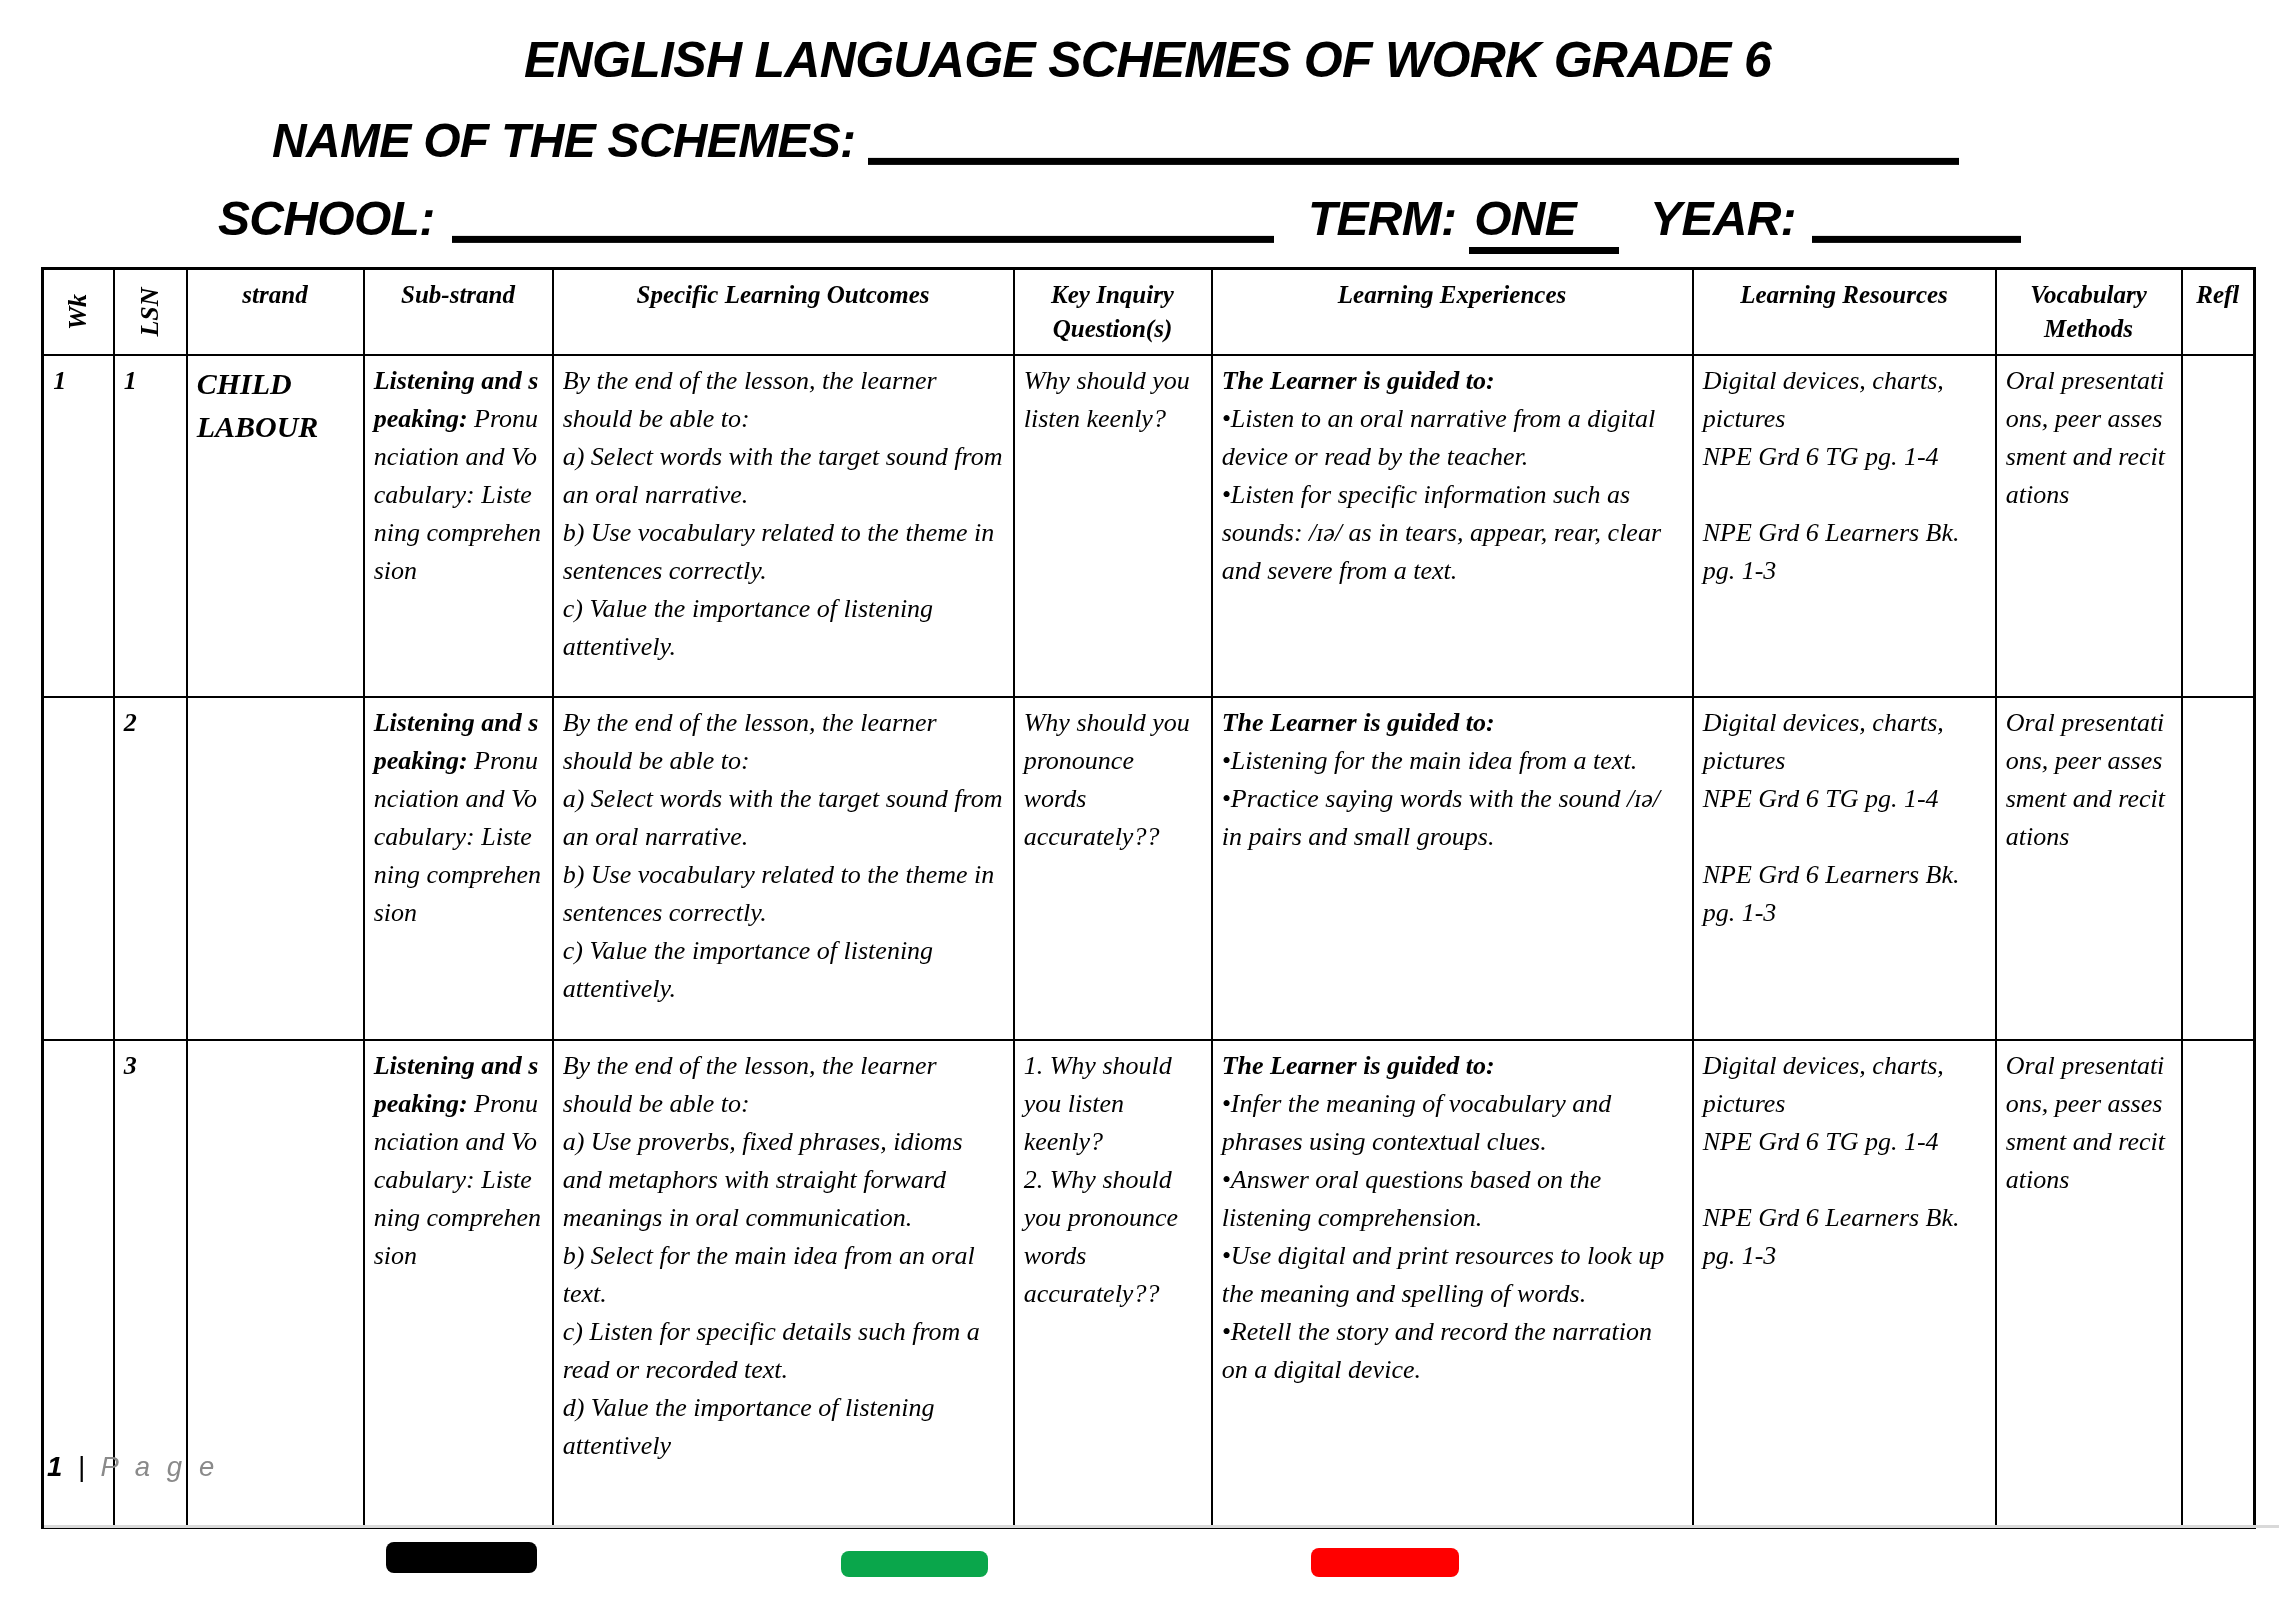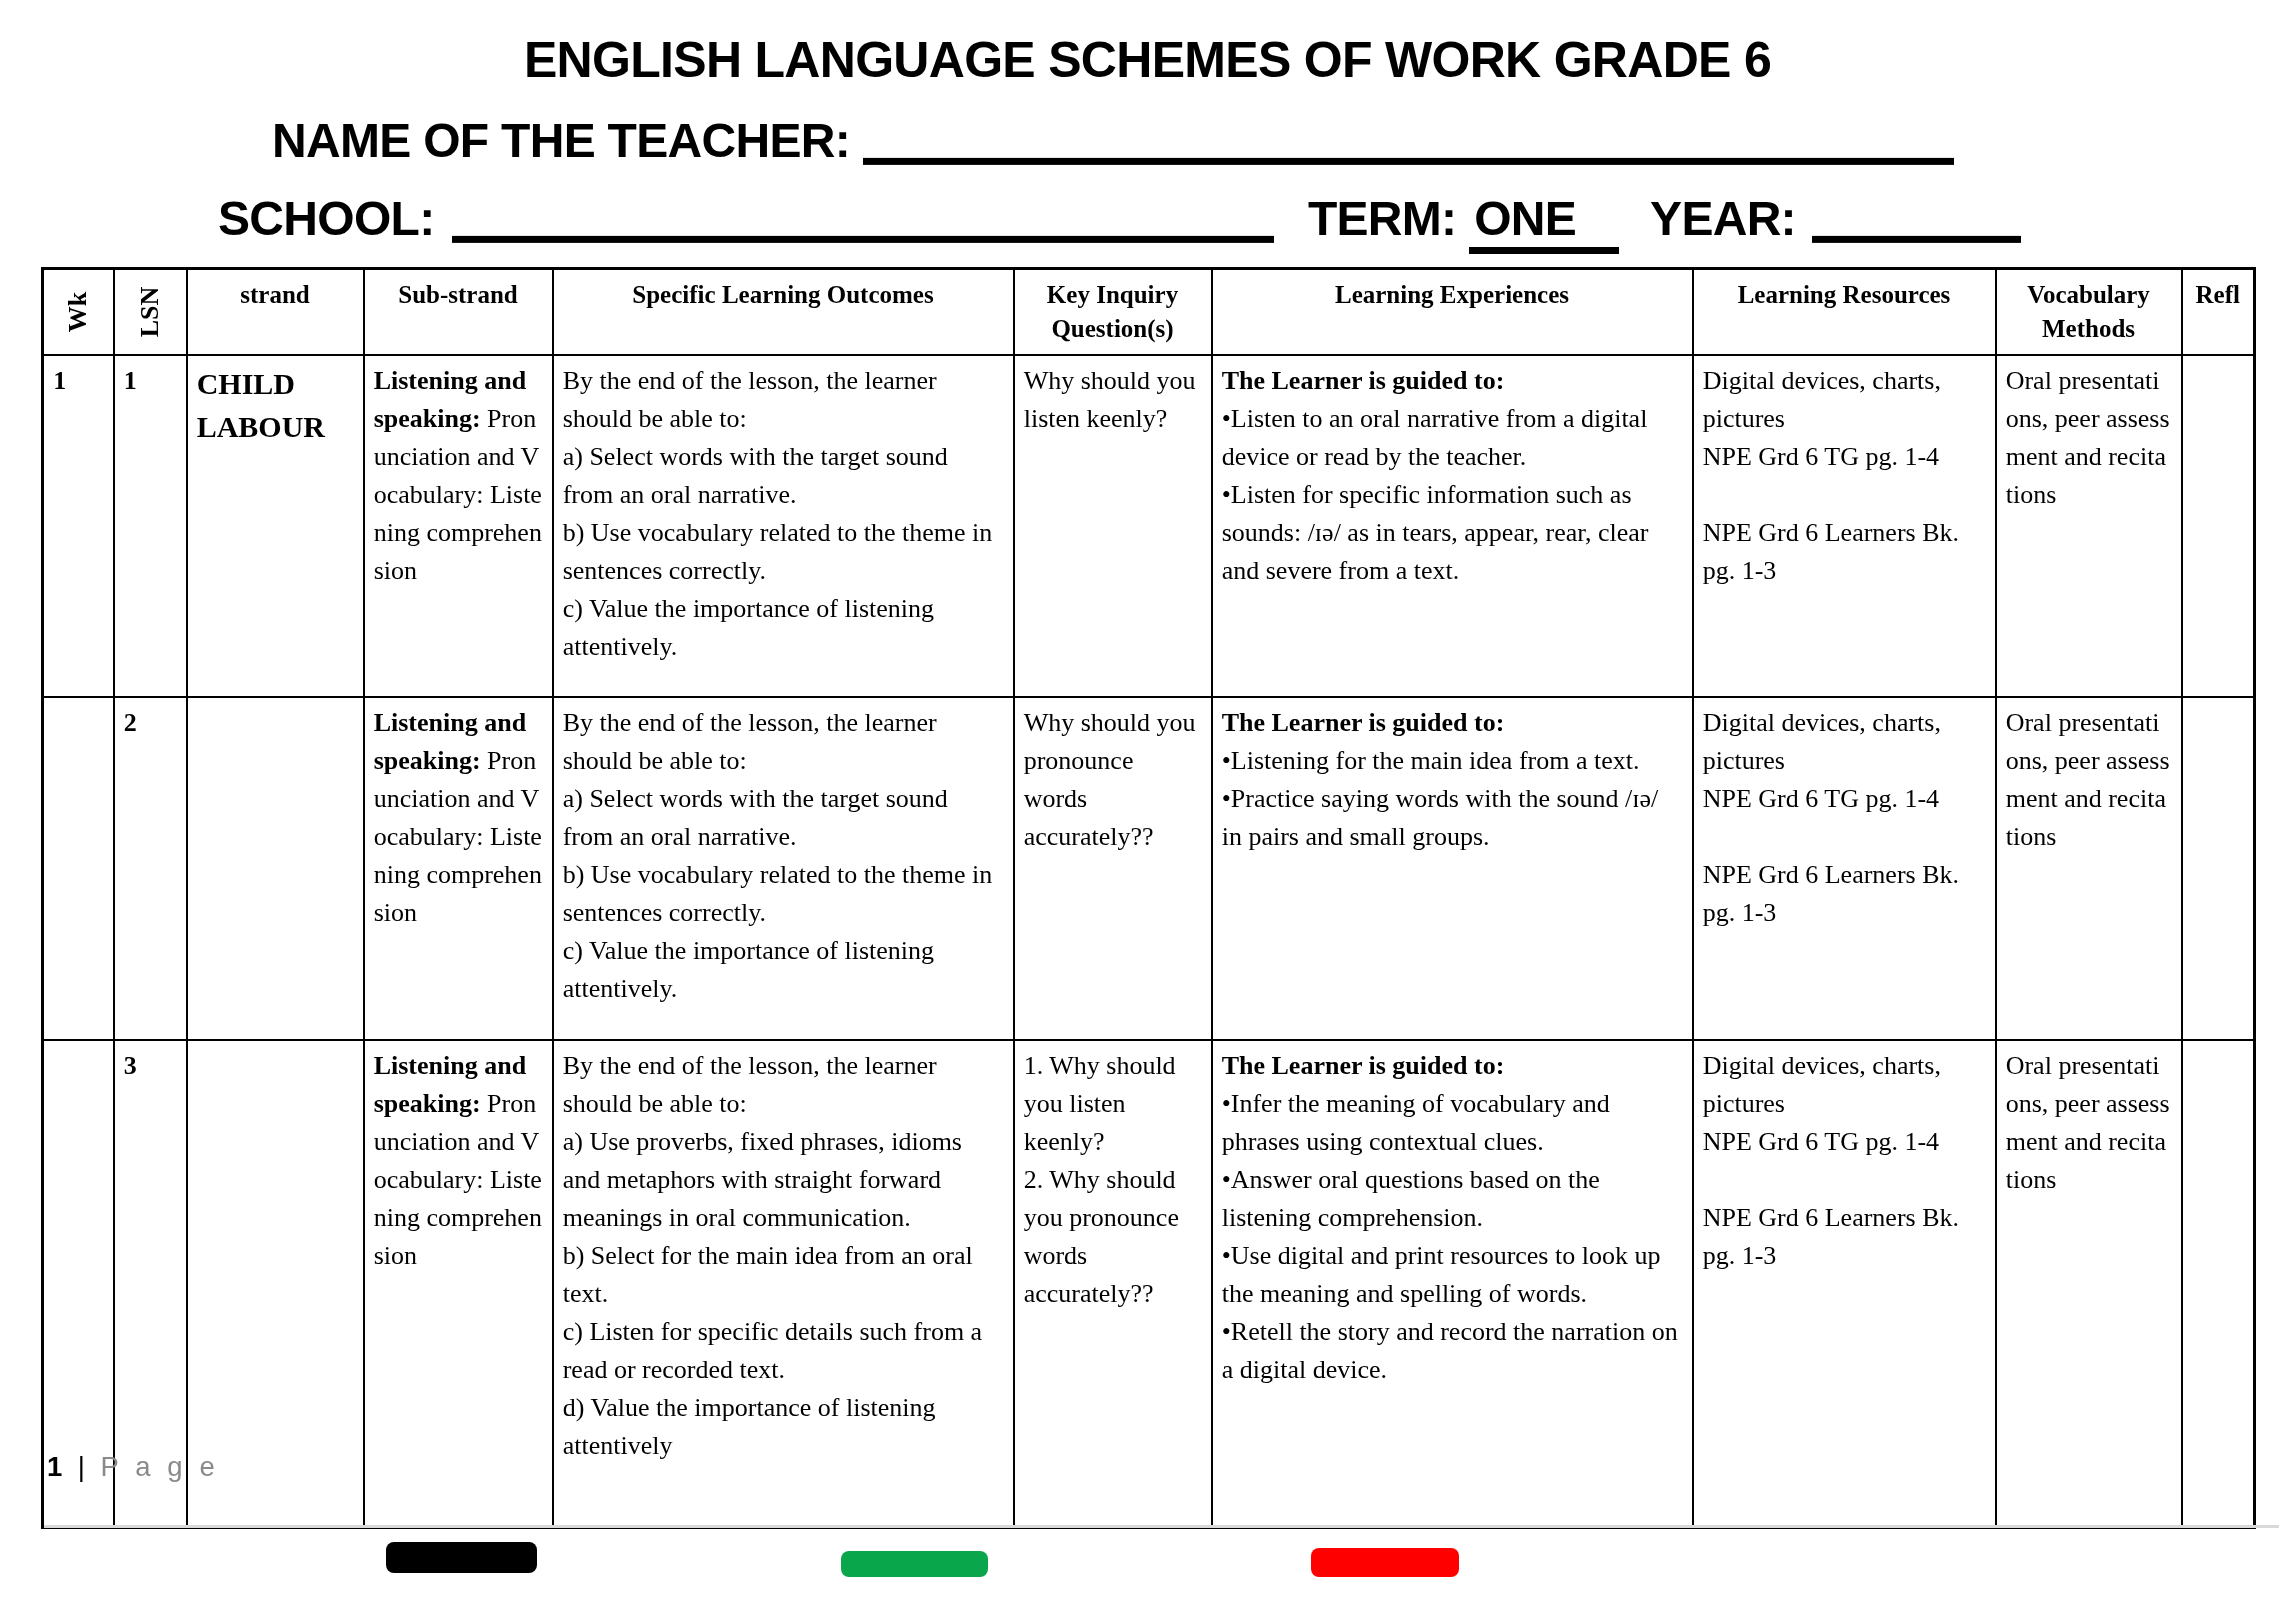--- a/index.html
+++ b/index.html
@@ -1,17 +1,17 @@
 <!DOCTYPE html>
 <html style="font-size:10.5px"><head>
 <meta charset="utf-8">
 <style>
   html,body{margin:0;padding:0;background:#fff;}
   .page{position:relative;width:2295px;height:1623px;background:#ffffff;overflow:hidden;
-        font-family:"Liberation Serif", serif;color:#000;}
+        font-family:"Liberation Serif", serif;color:#000;font-style:italic;}
 
   
   .t1{position:absolute;left:0;right:0;top:31px;text-align:center;
       font-family:"Liberation Sans", sans-serif;font-weight:900;font-size:50px;letter-spacing:-0.7px;white-space:nowrap;}
   .t2{position:absolute;left:272px;top:113px;font-family:"Liberation Sans", sans-serif;
       font-weight:900;font-size:48px;white-space:nowrap;letter-spacing:-0.7px;}
   .t3{position:absolute;left:218px;top:191px;font-family:"Liberation Sans", sans-serif;
       font-weight:900;font-size:48px;white-space:nowrap;letter-spacing:-0.7px;}
   .fill{display:inline-block;height:0;border-bottom:7.2px solid #000;transform:translateY(7.9px);}
   .fill-teacher{width:1091px;}
@@ -50,21 +50,21 @@
   .bar-red{left:1311px;top:1548px;width:148px;height:29.4px;}
 </style>
 </head>
 <body>
 
 <div class="page">
 
   <div class="t1">ENGLISH LANGUAGE SCHEMES OF WORK GRADE 6</div>
 
   <div class="t2">
-    <span>NAME OF THE TEACHER:</span>
+    <span>NAME OF THE SCHEMES:</span>
     <span class="fill fill-teacher"></span>
   </div>
 
   <div class="t3">
     <span>SCHOOL:</span>
     <span class="fill fill-school"></span>
     <span class="lbl-term">TERM:</span>
     <span class="term-one">ONE</span>
     <span class="lbl-year">YEAR:</span>
     <span class="fill fill-year"></span>

